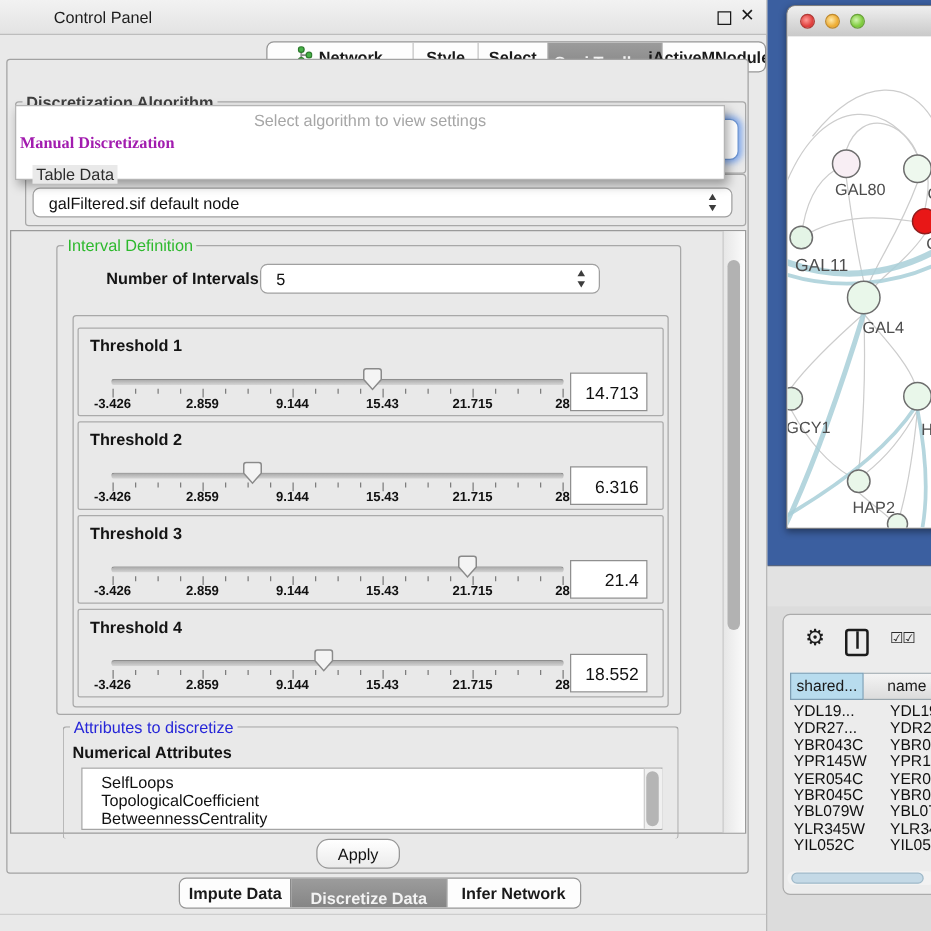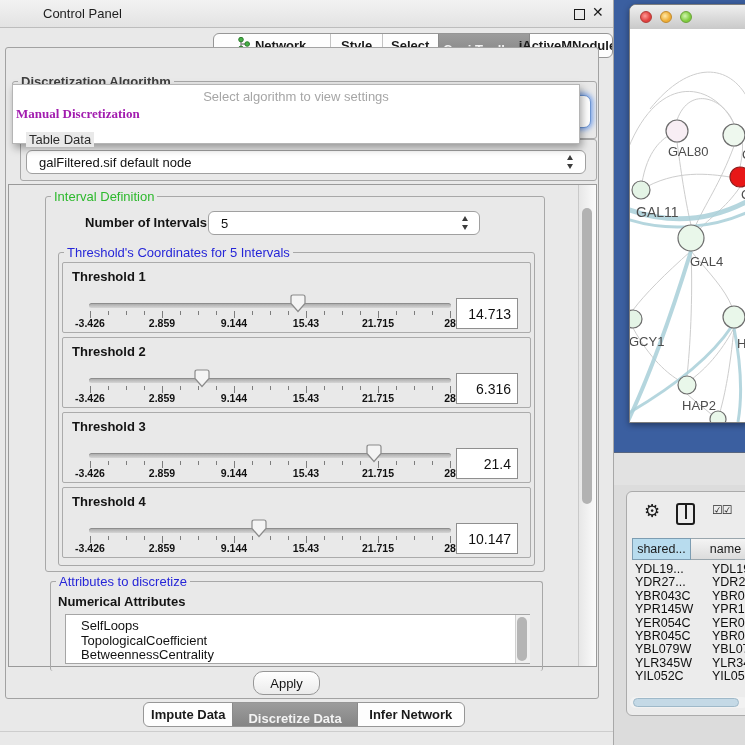--- a/index.html
+++ b/index.html
@@ -203,21 +203,20 @@
 
     <div id="interval-group" class="abs groupbox"></div>
     <span id="interval-caption" class="abs group-caption">Interval Definition</span>
     <span id="numint-label" class="abs">Number of Intervals</span>
     <div id="numint-combo" class="abs combo">
       <span class="combo-text">5</span>
     </div>
     <span id="numint-stepper" class="abs stepper"></span>
 
     <div id="thresh-group" class="abs groupbox"></div>
-    <span id="thresh-caption" class="abs group-caption">Threshold's Coordinates for 5 Intervals</span>
     <div id="thresh-panels">
         <div class="thresh-panel abs" style="top: 262px;">
           <span class="tp-title">Threshold 1</span>
           <div class="tp-track"></div>
           <div class="tp-tick" style="left: 27px; top: 48px; height: 7px;"></div>
           <div class="tp-tick" style="left: 45px; top: 48px; height: 4px;"></div>
           <div class="tp-tick" style="left: 63px; top: 48px; height: 4px;"></div>
           <div class="tp-tick" style="left: 81px; top: 48px; height: 4px;"></div>
           <div class="tp-tick" style="left: 99px; top: 48px; height: 7px;"></div>
           <div class="tp-tick" style="left: 117px; top: 48px; height: 4px;"></div>
@@ -343,21 +342,21 @@
           <div class="tp-tick" style="left: 387px; top: 48px; height: 7px;"></div>
           <span class="tp-ticklabel" style="left: 27px;">-3.426</span>
           <span class="tp-ticklabel" style="left: 99px;">2.859</span>
           <span class="tp-ticklabel" style="left: 171px;">9.144</span>
           <span class="tp-ticklabel" style="left: 243px;">15.43</span>
           <span class="tp-ticklabel" style="left: 315px;">21.715</span>
           <span class="tp-ticklabel" style="left: 387px;">28</span>
           <span class="tp-thumb" style="left: 188.197px;"><svg width="16" height="19" viewBox="0 0 16 19">
               <path d="M3 1 H13 Q15 1 15 3 V9.5 L8 17.5 L1 9.5 V3 Q1 1 3 1 Z" fill="#f4f4f4" stroke="#8a8a8a" stroke-width="1.2"></path>
             </svg></span>
-          <div class="tp-value">10.147</div>
+          <div class="tp-value">18.552</div>
         </div>
       </div>
 
     <div id="attrs-group" class="abs groupbox"></div>
     <span id="attrs-caption" class="abs group-caption">Attributes to discretize</span>
     <span id="attrs-label" class="abs">Numerical Attributes</span>
     <div id="attrs-list" class="abs">
         <div class="attr-item" style="top: 3px;">SelfLoops</div>
         <div class="attr-item" style="top: 17.5px;">TopologicalCoefficient</div>
         <div class="attr-item" style="top: 32px;">BetweennessCentrality</div>

